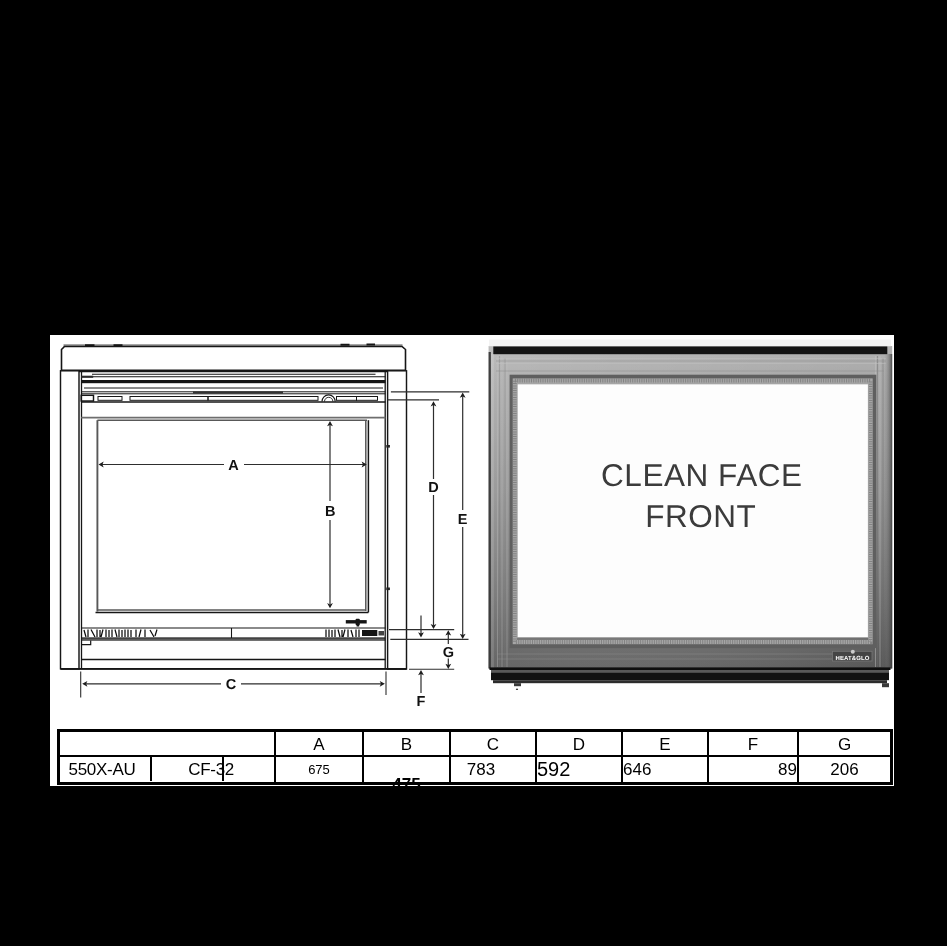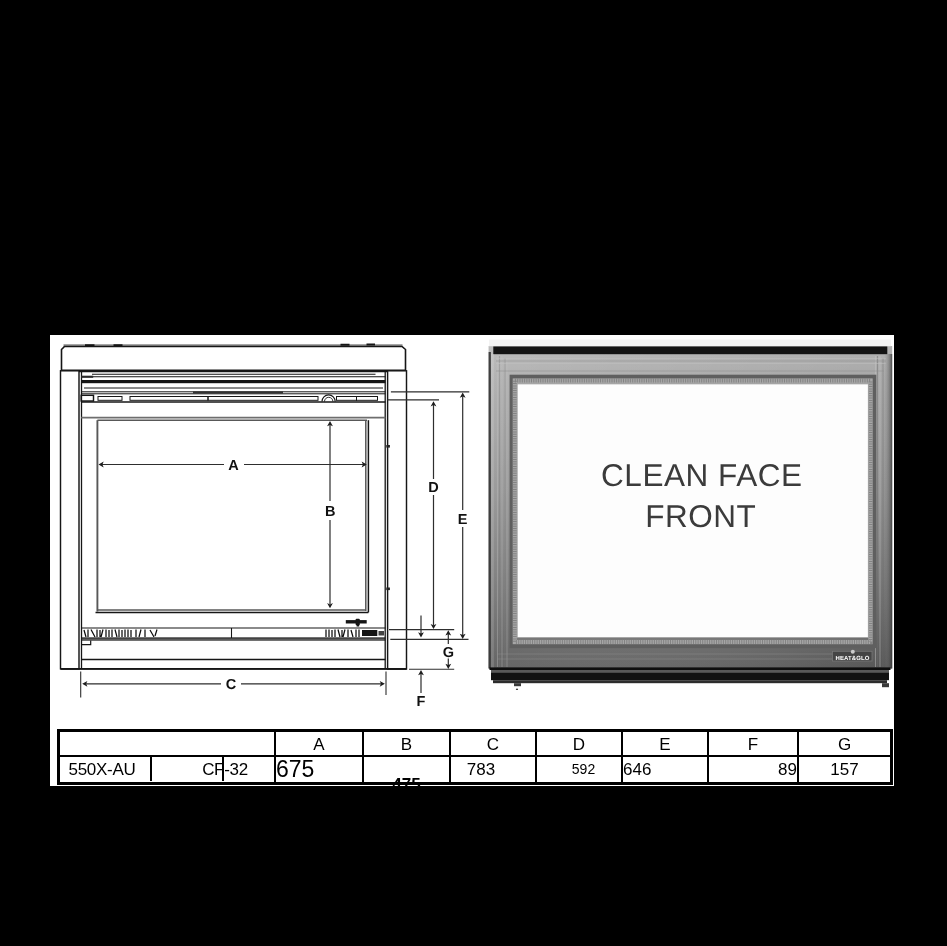--- a/index.html
+++ b/index.html
@@ -256,23 +256,23 @@
 
 <div class="abs" style="left:219px;top:5px;width:86px;height:21px;font-size:17px;line-height:21px;text-align:center;">A</div>
 <div class="abs" style="left:307px;top:5px;width:85px;height:21px;font-size:17px;line-height:21px;text-align:center;">B</div>
 <div class="abs" style="left:394px;top:5px;width:84px;height:21px;font-size:17px;line-height:21px;text-align:center;">C</div>
 <div class="abs" style="left:480px;top:5px;width:84px;height:21px;font-size:17px;line-height:21px;text-align:center;">D</div>
 <div class="abs" style="left:566px;top:5px;width:84px;height:21px;font-size:17px;line-height:21px;text-align:center;">E</div>
 <div class="abs" style="left:652px;top:5px;width:88px;height:21px;font-size:17px;line-height:21px;text-align:center;">F</div>
 <div class="abs" style="left:742px;top:5px;width:91px;height:21px;font-size:17px;line-height:21px;text-align:center;">G</div>
 
 <div class="abs" style="left:3px;top:30px;width:84px;height:21px;font-size:17px;line-height:21px;text-align:center;letter-spacing:-0.3px;">550X-AU</div>
-<div class="abs" style="left:95px;top:30px;width:82px;height:21px;font-size:17px;line-height:21px;text-align:center;letter-spacing:-0.3px;padding-left:32px;">CF-32</div>
+<div class="abs" style="left:95px;top:30px;width:82px;height:21px;font-size:17px;line-height:21px;text-align:right;letter-spacing:-0.3px;">CF-32</div>
 <div class="abs" style="left:167px;top:30px;width:49px;height:21px;font-size:17px;line-height:21px;text-align:center;margin-top:33px;">mm</div>
-<div class="abs" style="left:219px;top:30px;width:86px;height:21px;font-size:23px;line-height:21px;text-align:left;">675</div>
+<div class="abs" style="left:219px;top:30px;width:86px;height:21px;font-size:13px;line-height:21px;text-align:center;">675</div>
 <div class="abs" style="left:307px;top:45px;width:85px;height:21px;font-size:17px;line-height:21px;text-align:center;font-weight:bold;">475</div>
 <div class="abs" style="left:394px;top:30px;width:60px;height:21px;font-size:17px;line-height:21px;text-align:center;">783</div>
-<div class="abs" style="left:480px;top:30px;width:93px;height:21px;font-size:14px;line-height:21px;text-align:center;">592</div>
+<div class="abs" style="left:480px;top:30px;width:84px;height:21px;font-size:20px;line-height:21px;">592</div>
 <div class="abs" style="left:566px;top:30px;width:84px;height:21px;font-size:17px;line-height:21px;text-align:left;">646</div>
 <div class="abs" style="left:652px;top:30px;width:88px;height:21px;font-size:17px;line-height:21px;text-align:right;">89</div>
-<div class="abs" style="left:742px;top:30px;width:91px;height:21px;font-size:17px;line-height:21px;text-align:center;">157</div>
+<div class="abs" style="left:742px;top:30px;width:91px;height:21px;font-size:17px;line-height:21px;text-align:center;">206</div>
 </div>
 </div>
 
 </body></html>

